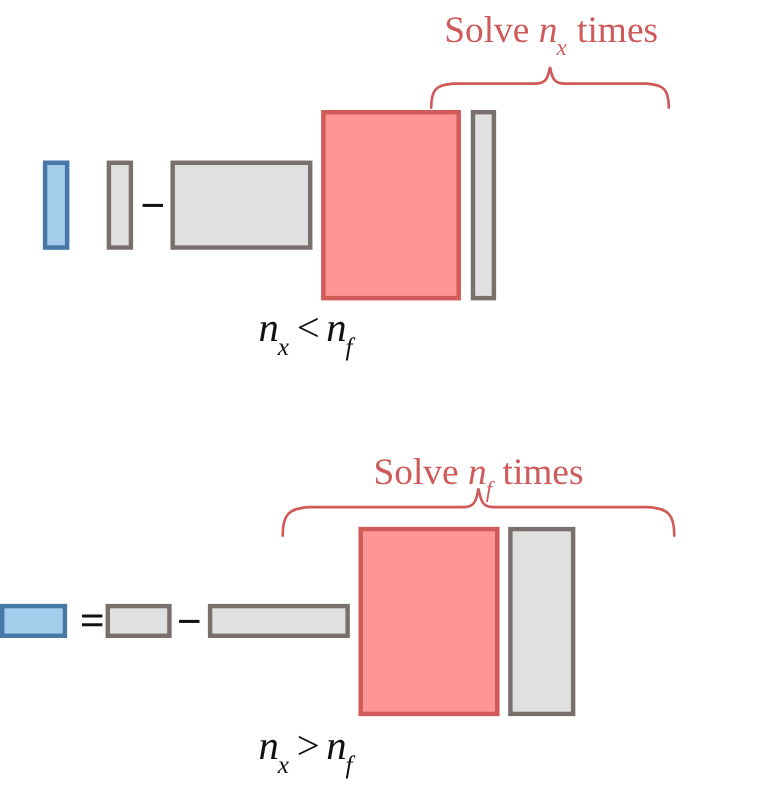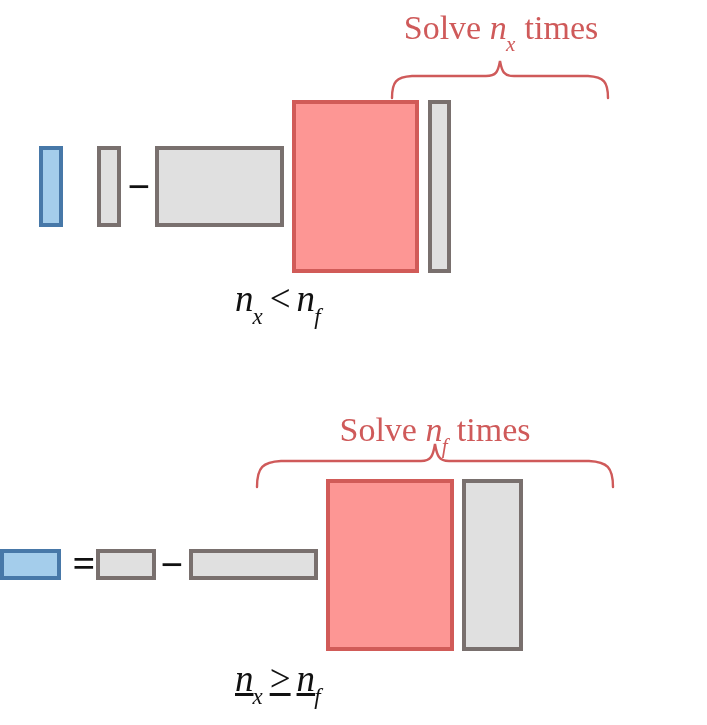--- a/index.html
+++ b/index.html
@@ -161,17 +161,17 @@
   <div class="blk gray" style="left:96px; top:549px; width:60px; height:31px; border-width:4px;"></div>
 
   <div class="op op-minus" style="left:160px; top:545px; width:24px;">−</div>
 
   <div class="blk gray" style="left:189px; top:549px; width:129px; height:31px; border-width:4px;"></div>
 
   <div class="blk red" style="left:326px; top:479px; width:128px; height:172px; border-width:4px;"></div>
 
   <div class="blk gray" style="left:462px; top:479px; width:61px; height:172px; border-width:4px;"></div>
 
-  <div class="formula" style="left:235px; top:660px; width:240px;text-decoration:underline;">
+  <div class="formula" style="left:235px; top:660px; width:240px;">
     <span class="var">n</span><span class="sub">x</span><span class="rel">&gt;</span><span class="var">n</span><span class="sub">f</span>
   </div>
 
 </div>
 
 </body></html>

